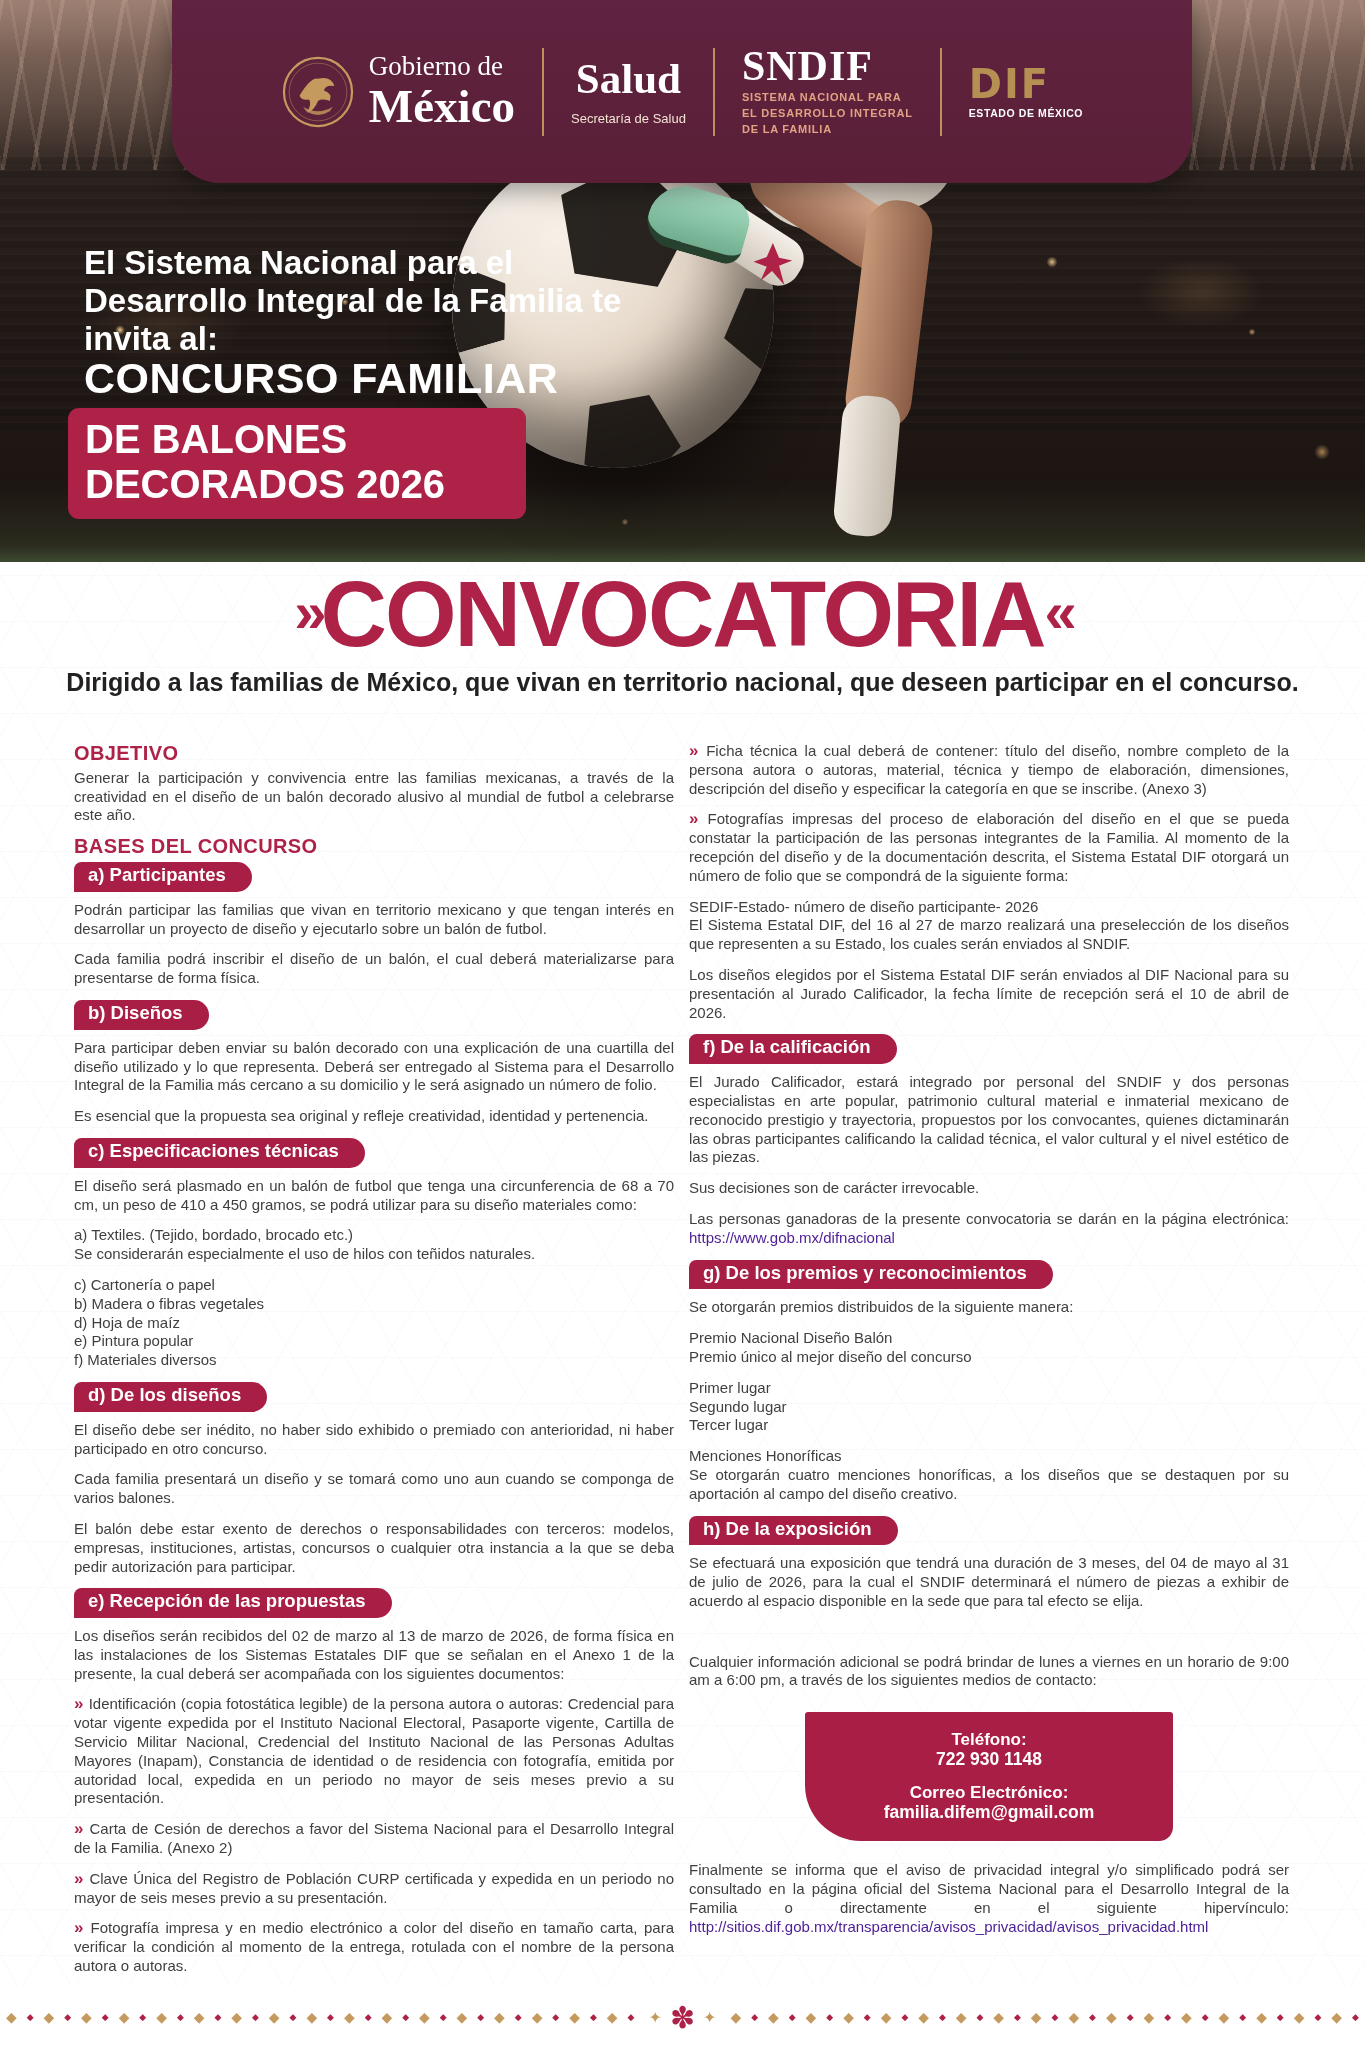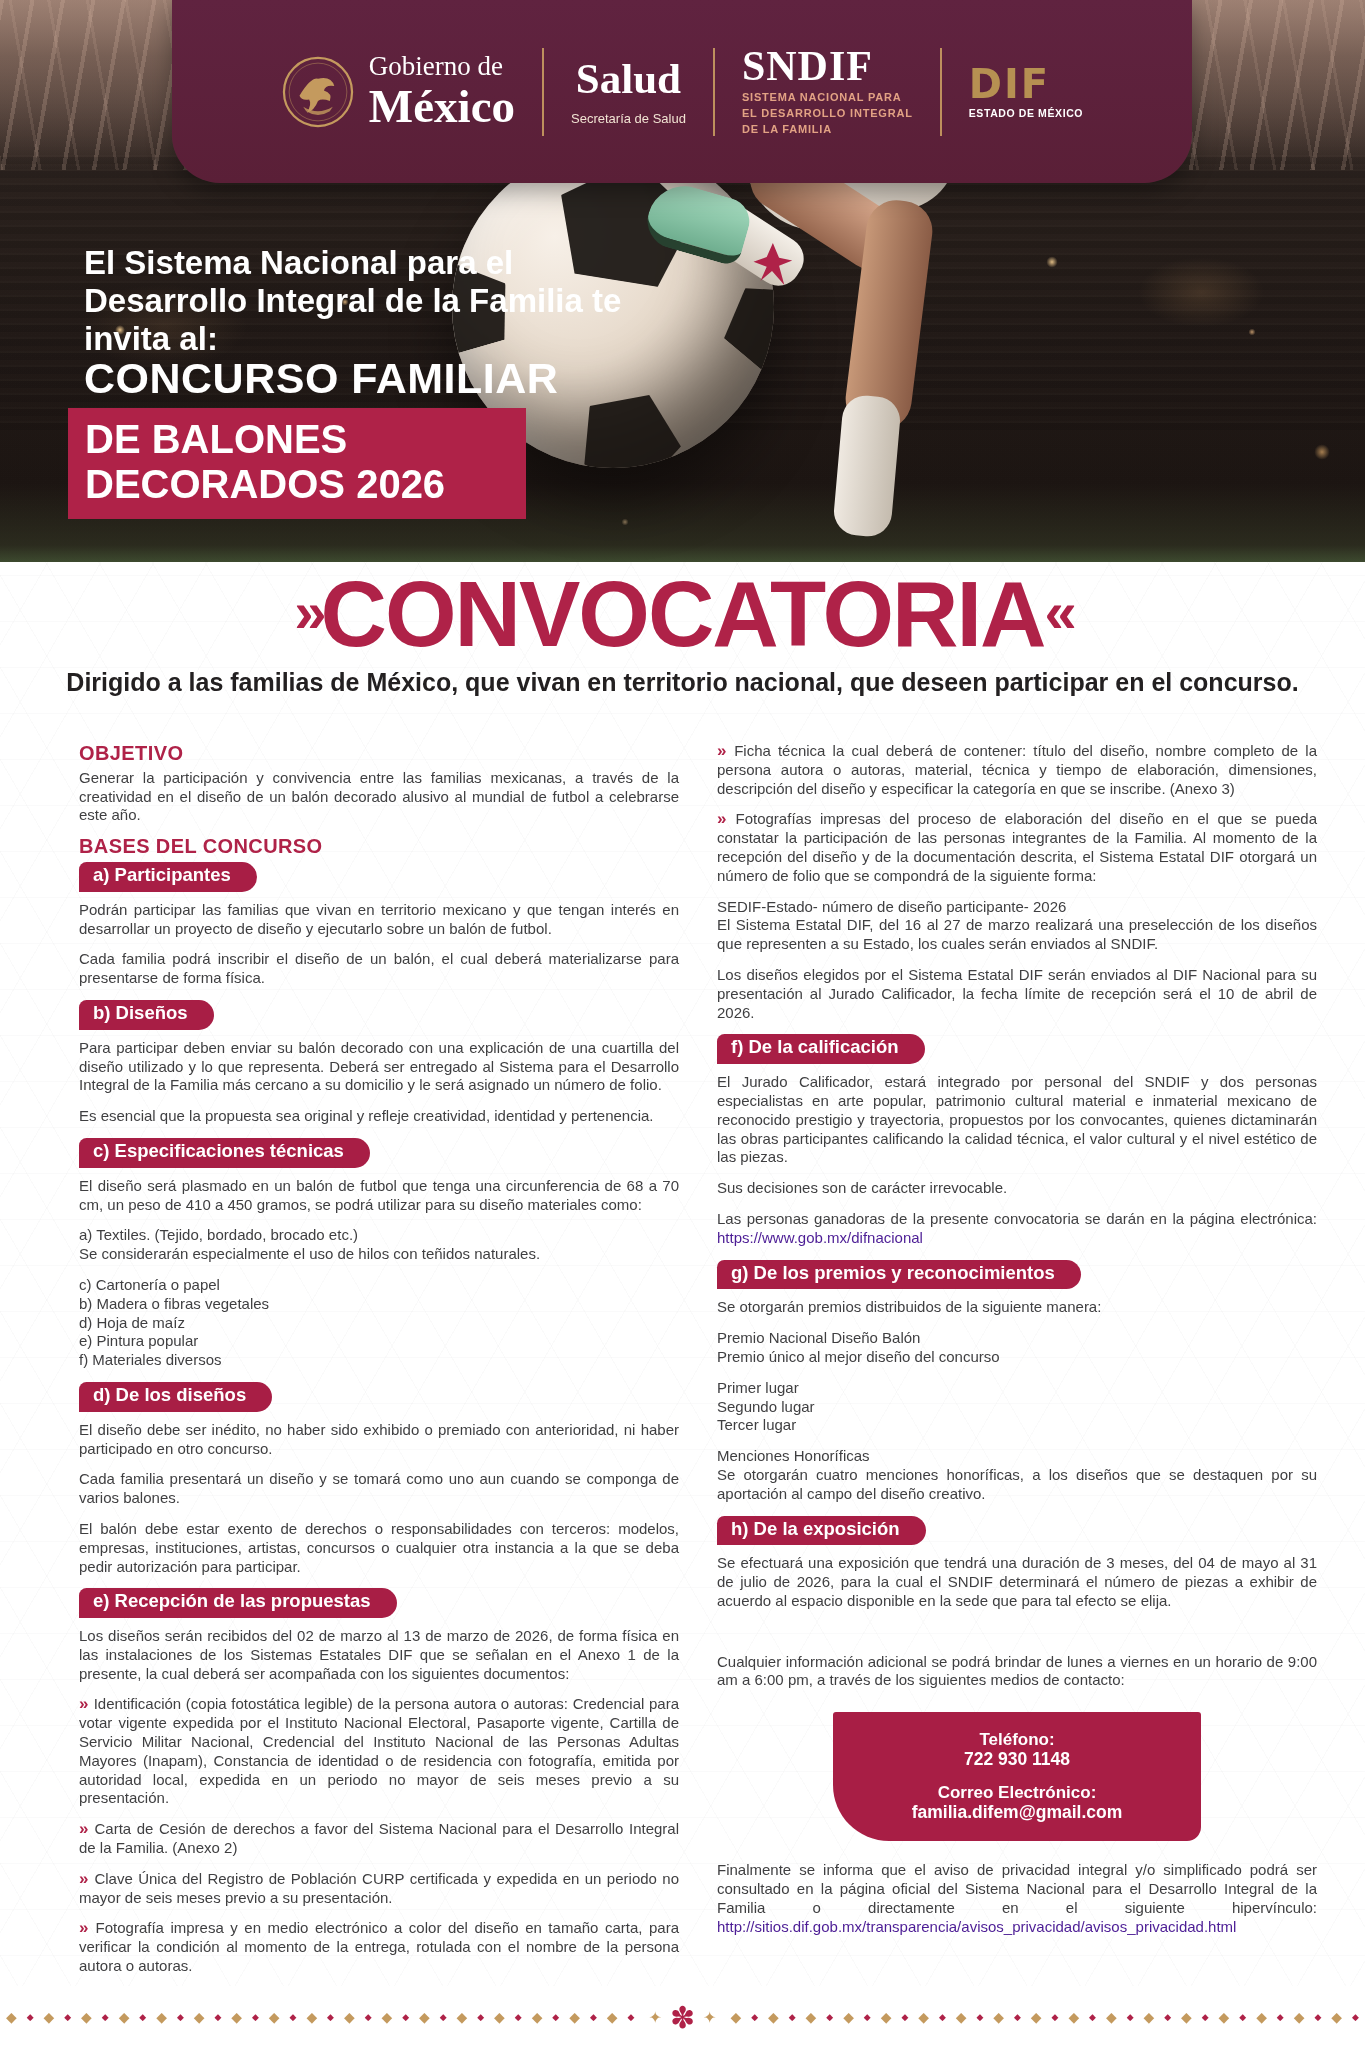--- a/index.html
+++ b/index.html
@@ -73,30 +73,30 @@
   .dif-w{text-align:left;line-height:1;}
   .dif-m{font-size:40px;font-weight:800;color:#B69052;letter-spacing:2px;font-family:"DejaVu Sans",sans-serif;}
   .dif-s{font-size:10.5px;font-weight:700;color:#fff;letter-spacing:.6px;margin-top:4px;}
 
   
   .hero-invite{position:absolute;left:84px;top:244px;z-index:5;color:#fff;font-weight:700;
     font-size:33px;line-height:38px;}
   .hero-title{position:absolute;left:84px;top:354px;z-index:5;color:#fff;font-weight:800;
     font-size:43px;letter-spacing:.5px;}
   .hero-banner{position:absolute;left:68px;top:408px;width:458px;z-index:6;background:#AF2248;
-    color:#fff;font-weight:800;font-size:40px;line-height:45px;padding:9px 0 12px 17px;box-sizing:border-box;}
+    color:#fff;font-weight:800;font-size:40px;line-height:45px;padding:9px 0 12px 17px;box-sizing:border-box;border-radius:11px;}
 
   
   .convo{position:absolute;left:0;top:568px;width:1365px;text-align:center;z-index:2;}
   .convo-title{color:#AF2248;font-weight:800;font-size:92px;line-height:1.02;letter-spacing:-2px;white-space:nowrap;}
   .convo-orn{font-size:58px;font-weight:900;letter-spacing:-6px;vertical-align:14px;color:#AF2248;}
   .convo-sub{margin-top:6px;color:#232021;font-weight:700;font-size:25px;}
 
   
-  .columns{position:absolute;left:79px;top:742px;width:1235px;display:flex;gap:38px;z-index:2;}
+  .columns{position:absolute;left:54px;top:742px;width:1235px;display:flex;gap:15px;z-index:2;justify-content:flex-end;}
   .col{width:600px;flex:none;font-size:15px;line-height:18.8px;color:#3F3F41;text-align:justify;}
   .blk{margin:0 0 12px;}
   .lines div{margin:0;}
   .sec-heading{color:#AF2248;font-weight:800;font-size:20px;letter-spacing:.4px;margin:2px 0 6px;text-align:left;}
   .pill-wrap{margin:2px 0 9px;text-align:left;}
   .pill{display:inline-block;background:#A81E45;color:#fff;font-weight:700;font-size:18.5px;
     padding:4px 26px 7px 14px;border-radius:9px 18px 18px 0;}
   .blt{color:#AF2248;font-weight:900;font-size:17px;}
   .url{color:#4c1d95;}
   .gap-top{margin-top:42px;}

